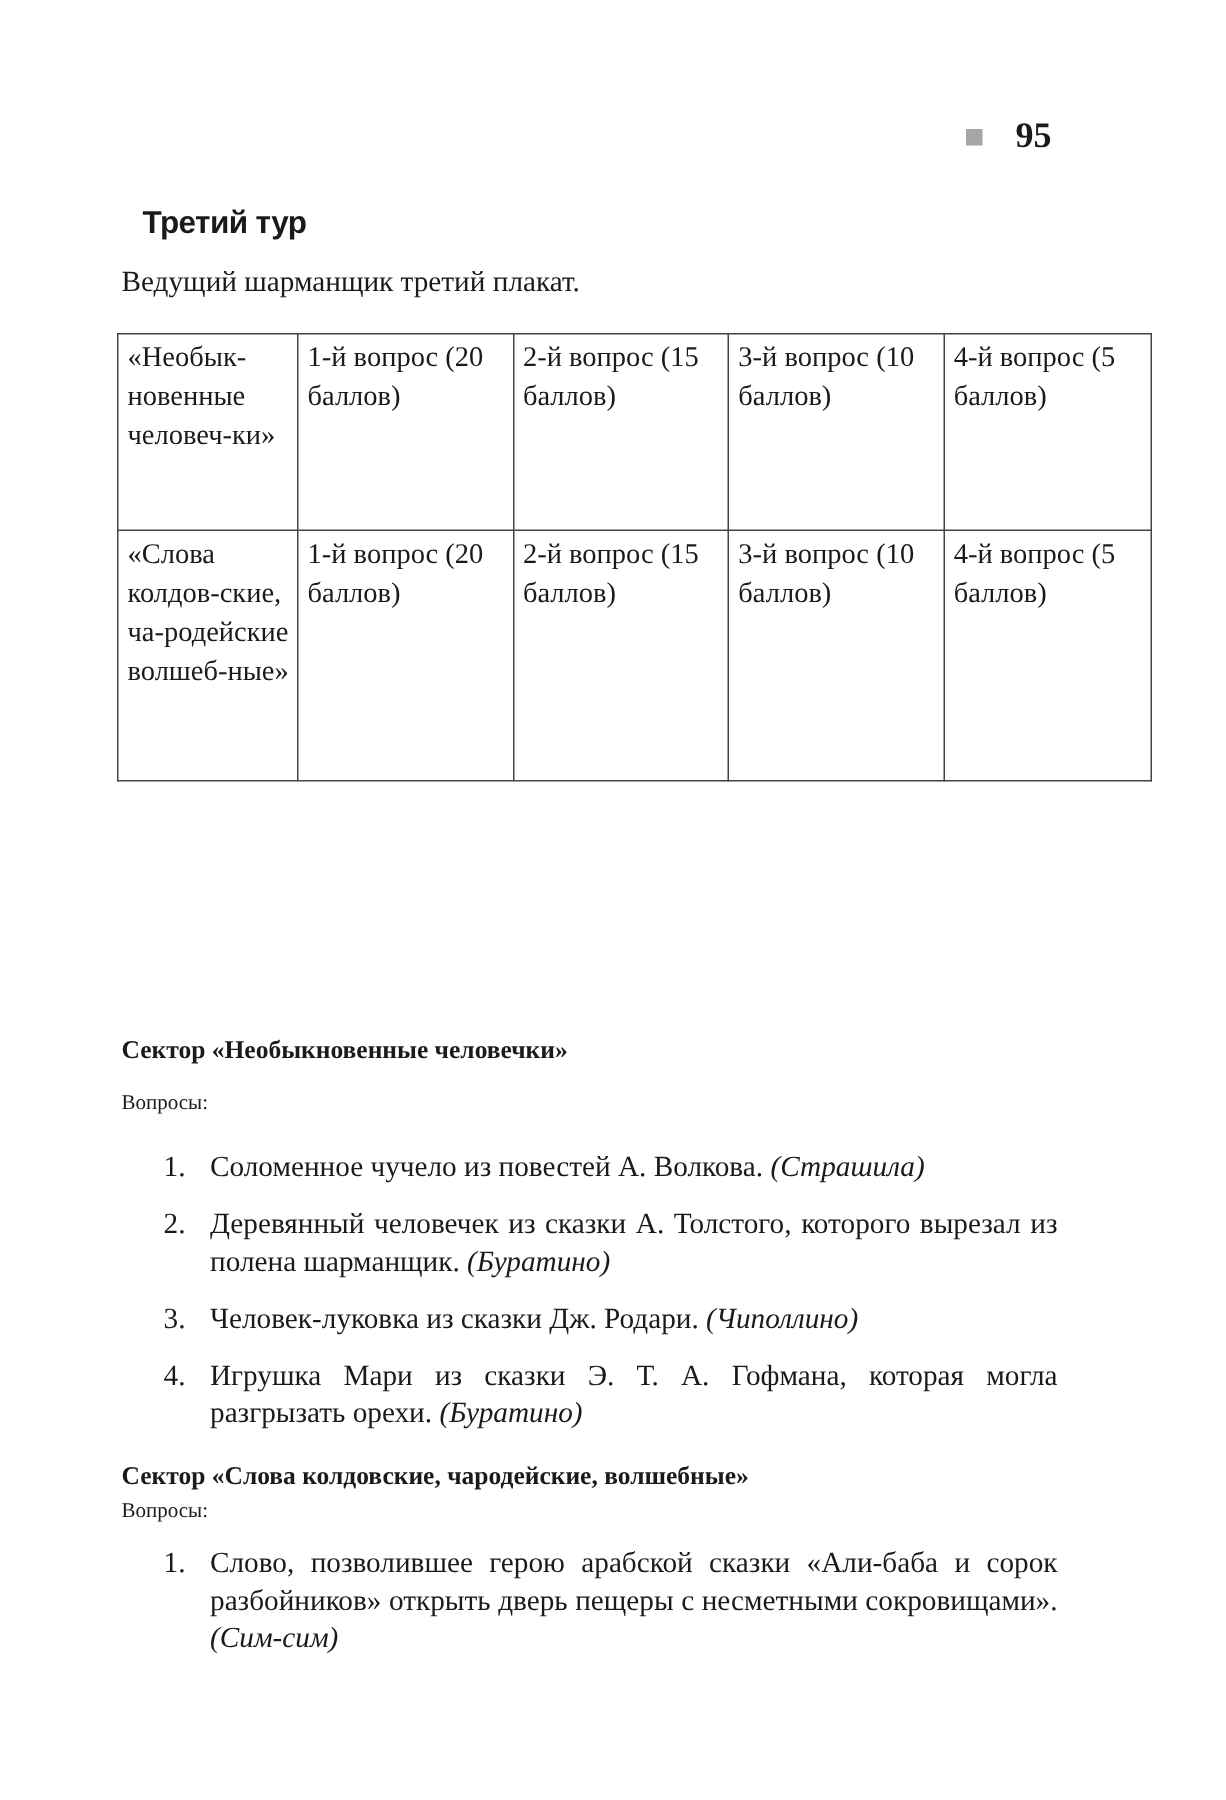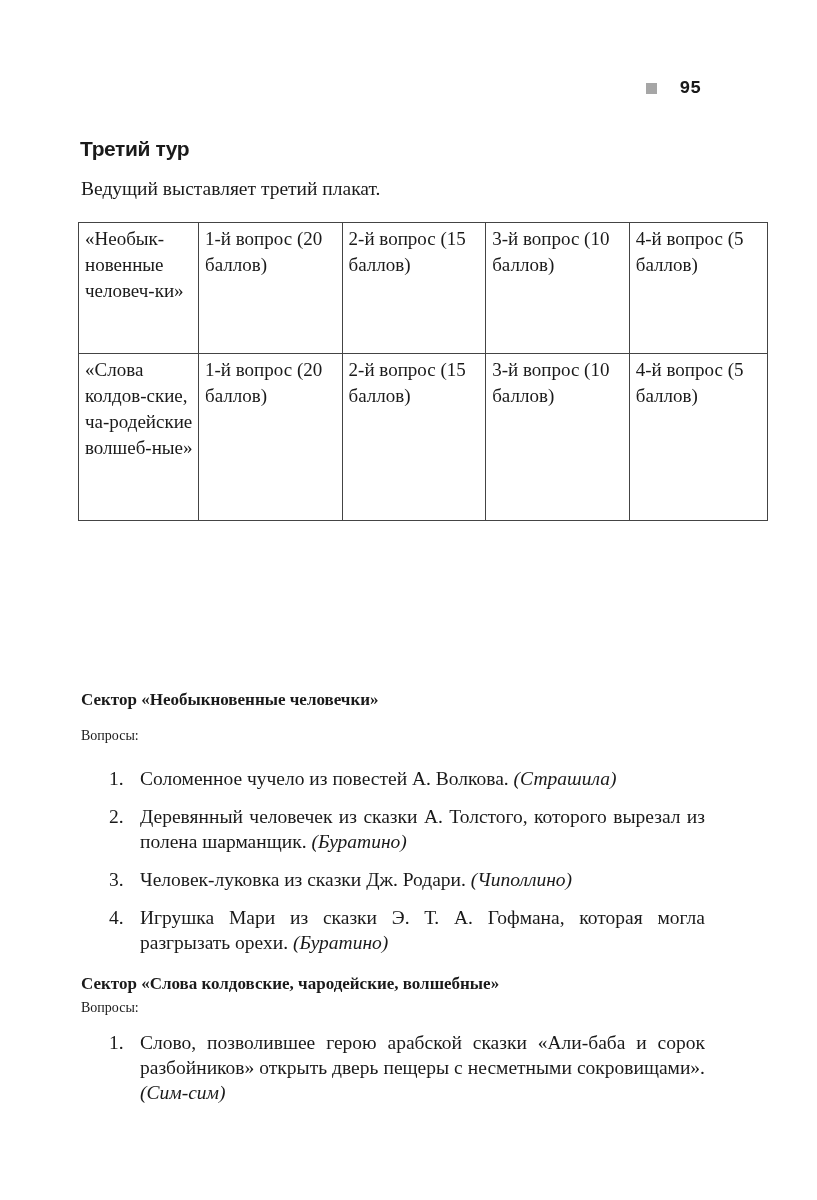--- a/index.html
+++ b/index.html
@@ -1,21 +1,21 @@
 <!DOCTYPE html>
 <html><head>
 <meta charset="utf-8">
 <style>
   html, body { margin: 0; padding: 0; background: #ffffff; }
   body { width: 817px; height: 1200px; position: relative; overflow: hidden; color: #1a1a1a; font-family: "Liberation Serif", "DejaVu Serif", serif; }
   .running-head { position: absolute; top: 78px; right: 116px; font-size: 19px; display: flex; align-items: center; }
   .running-head .title { font-style: italic; }
   .running-head .sq { display: inline-block; width: 11px; height: 11px; background: #a6a6a6; margin: 0 22px 0 26px; }
-  .running-head .num { font-family: Liberation Mono, monospace; font-weight: bold; font-size: 18px; }
-  h2.section { position: absolute; top: 137px; left: 80px; margin: 0; font-family: "Liberation Sans", "DejaVu Sans", sans-serif; font-weight: bold; font-size: 21px; letter-spacing: -0.4px; }
+  .running-head .num { font-family: Liberation Serif, serif; font-weight: bold; font-size: 24px; }
+  h2.section { position: absolute; top: 137px; left: 95px; margin: 0; font-family: "Liberation Sans", "DejaVu Sans", sans-serif; font-weight: bold; font-size: 21px; letter-spacing: -0.4px; }
   p.intro { position: absolute; top: 178px; left: 81px; margin: 0; font-size: 19.5px; }
   table.grid { position: absolute; top: 222px; left: 78px; width: 690px; border-collapse: collapse; font-size: 19px; line-height: 26px; }
   table.grid td { border: 1.3px solid #444; vertical-align: top; padding: 3px 5px 0 6px; }
   table.grid td.cat { width: 108px; }
   table.grid tr.r1 td { height: 127px; }
   table.grid tr.r2 td { height: 163px; }
   table.grid tr.r3 td { height: 127px; }
   .sector { position: absolute; left: 81px; margin: 0; font-weight: bold; font-size: 17px; }
   .qlabel { position: absolute; left: 81px; margin: 0; font-size: 14px; }
   ol.qlist { position: absolute; left: 109px; width: 596px; margin: 0; padding: 0; list-style: none; font-size: 19.5px; line-height: 25px; }
@@ -26,21 +26,21 @@
 </style>
 </head>
 <body>
 
 <div class="running-head">
   <span class="sq"></span>
   <span class="num">95</span>
 </div>
 
 <h2 class="section">Третий тур</h2>
-<p class="intro">Ведущий выставляет третий плакат.</p>
+<p class="intro">Ведущий шарманщик третий плакат.</p>
 
 <table class="grid">
   <tbody>
       <tr class="r1">
     <td class="cat" style="hyphens:manual;">«Необык-новенные человеч-ки»</td>
     <td>1-й вопрос (20 баллов)</td>
     <td>2-й вопрос (15 баллов)</td>
     <td>3-й вопрос (10 баллов)</td>
     <td>4-й вопрос (5 баллов)</td>
   </tr>

